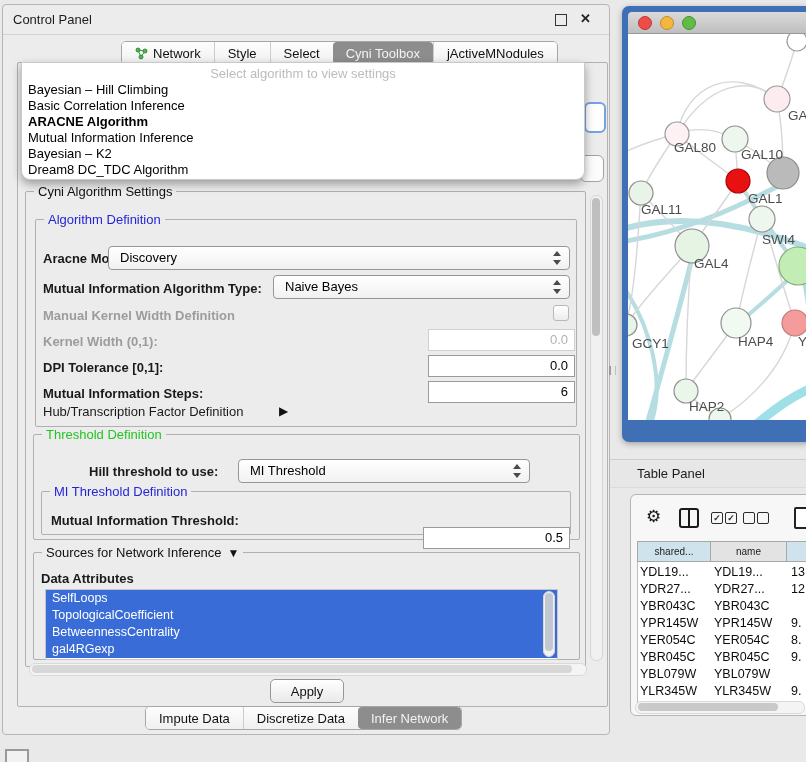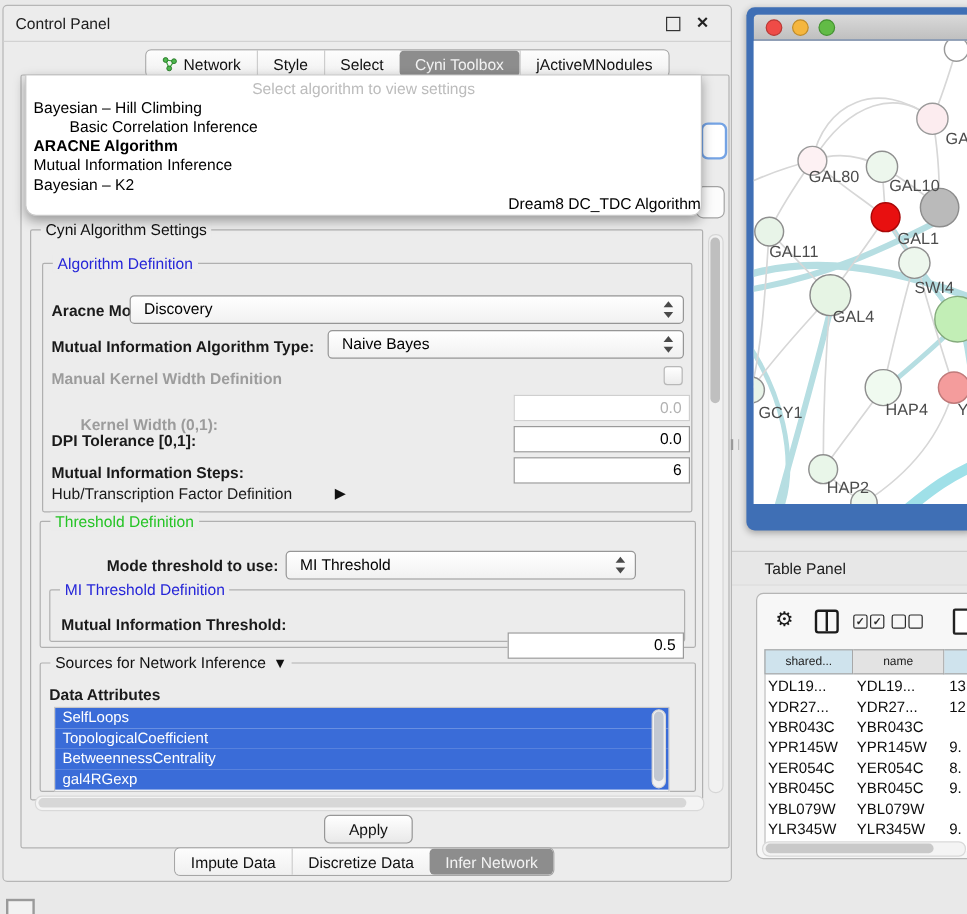--- a/index.html
+++ b/index.html
@@ -134,25 +134,25 @@
   </div>
 
   <div class="abs cp-content"></div>
 
   <div class="abs sliver-combo" style="left:581px;top:97px;width:18px;height:27px;z-index:2;"></div>
   <div class="abs sliver-combo2" style="left:577px;top:150px;width:22px;height:25px;z-index:2;"></div>
 
   <div class="abs dd">
     <div class="abs dd-item" style="top:19px;">Bayesian – Hill Climbing</div>
     <div class="abs dd-prompt">Select algorithm to view settings</div>
-    <div class="abs dd-item" style="top:35px;margin-left:30px;">Basic Correlation Inference</div>
+    <div class="abs dd-item" style="top:35px;">Basic Correlation Inference</div>
     <div class="abs dd-item bold" style="top:51px;">ARACNE Algorithm</div>
     <div class="abs dd-item" style="top:67px;">Mutual Information Inference</div>
     <div class="abs dd-item" style="top:83px;">Bayesian – K2</div>
-    <div class="abs dd-item" style="top:99px;text-align:right;">Dream8 DC_TDC Algorithm</div>
+    <div class="abs dd-item" style="top:99px;">Dream8 DC_TDC Algorithm</div>
   </div>
 
   <div class="abs group" style="left:22px;top:186px;width:559px;height:474px;">
     <span class="legend">Cyni Algorithm Settings</span>
   </div>
 
   <div class="abs vscroll" style="left:587px;top:190px;width:11px;height:464px;">
     <div class="vthumb" style="top:2px;height:138px;"></div>
   </div>
 
@@ -168,36 +168,36 @@
 
   <span class="abs lbl" style="left:40px;top:276px;">Mutual Information Algorithm Type:</span>
   <div class="abs combo" style="left:270px;top:270px;width:295px;">
     <span class="combo-text">Naive Bayes</span>
     <span class="stepper"></span>
   </div>
 
   <span class="abs lbl dis" style="left:40px;top:303px;">Manual Kernel Width Definition</span>
   <span class="abs checkbox" style="left:550px;top:300px;"></span>
 
-  <span class="abs lbl dis" style="left:40px;top:341px;margin-left:24px;">Kernel Width (0,1):</span>
+  <span class="abs lbl dis" style="left:40px;top:329px;">Kernel Width (0,1):</span>
   <div class="abs field dis" style="left:425px;top:324px;width:139px;">0.0</div>
 
   <span class="abs lbl" style="left:40px;top:355px;">DPI Tolerance [0,1]:</span>
   <div class="abs field" style="left:425px;top:350px;width:139px;">0.0</div>
 
   <span class="abs lbl" style="left:40px;top:381px;">Mutual Information Steps:</span>
   <div class="abs field" style="left:425px;top:376px;width:139px;">6</div>
 
   <span class="abs plain" style="left:40px;top:399px;">Hub/Transcription Factor Definition</span>
   <span class="abs arrow-glyph" style="left:276px;top:399px;">▶</span>
 
   <div class="abs group" style="left:30px;top:429px;width:545px;height:104px;">
     <span class="legend green">Threshold Definition</span>
   </div>
-  <span class="abs lbl" style="left:86px;top:459px;">Mode threshold to use:</span>
+  <span class="abs lbl" style="left:86px;top:459px;">Hill threshold to use:</span>
   <div class="abs combo" style="left:235px;top:454px;width:290px;">
     <span class="combo-text">MI Threshold</span>
     <span class="stepper"></span>
   </div>
   <div class="abs group" style="left:38px;top:486px;width:528px;height:42px;">
     <span class="legend blue">MI Threshold Definition</span>
   </div>
   <span class="abs lbl" style="left:48px;top:508px;">Mutual Information Threshold:</span>
   <div class="abs field" style="left:420px;top:522px;width:139px;">0.5</div>
 

